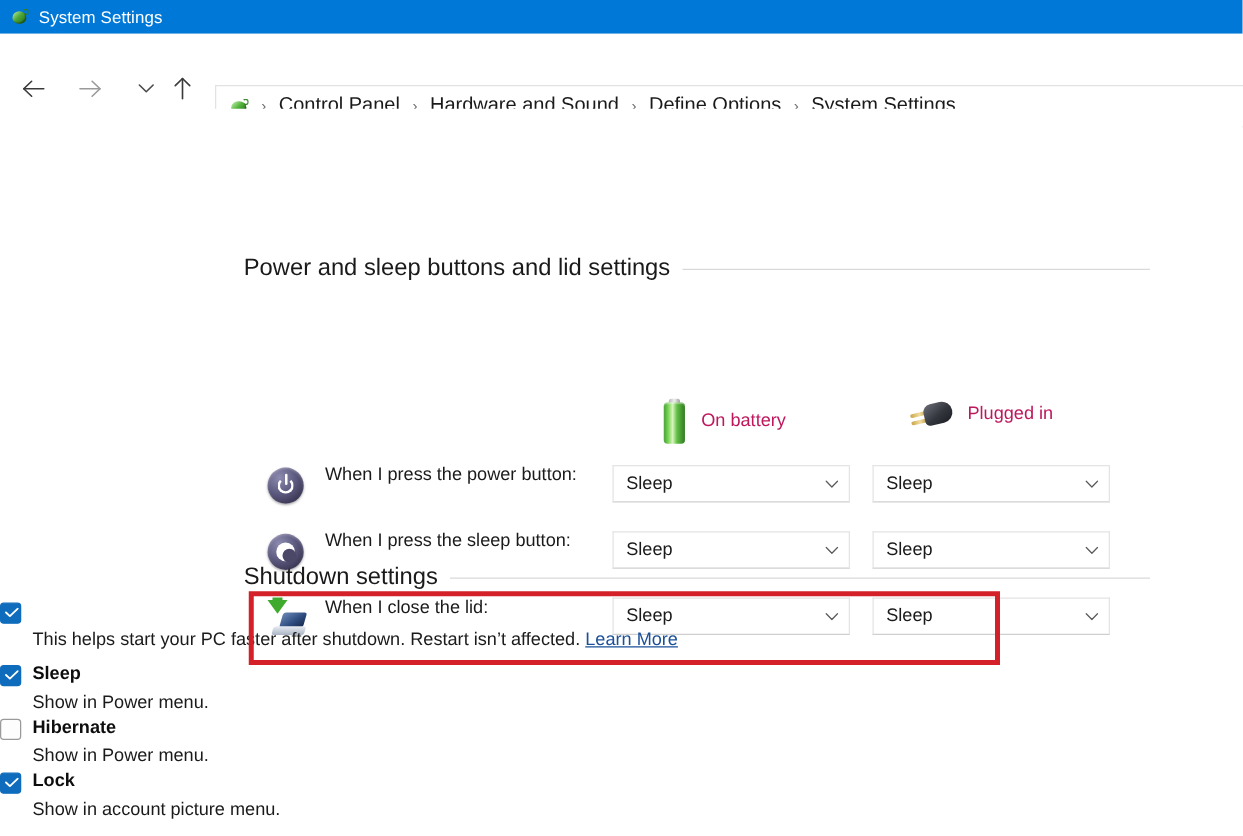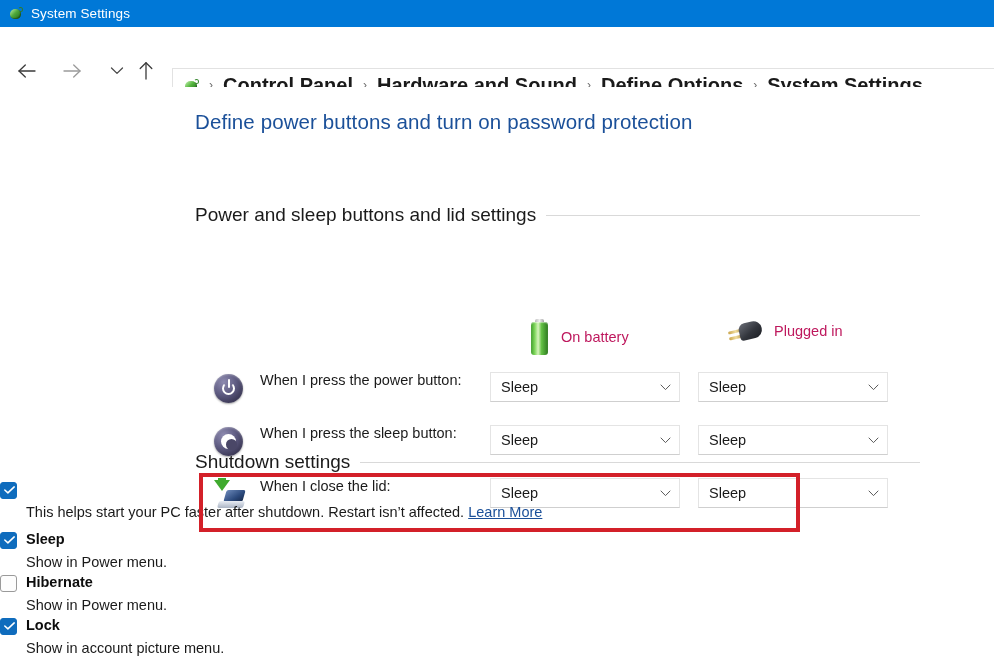--- a/index.html
+++ b/index.html
@@ -107,25 +107,24 @@
   }
   .crumb-icon .ci-base {
     position: absolute;
     left: 1px; top: 12px;
     width: 14px; height: 3px;
     border-radius: 50%;
     background: #4a8f3b;
     opacity: .65;
   }
   .crumb {
-    font-size: 20px;
+    font-size: 16px;
     color: #1a1a1a;
     padding: 2px 5px;
     white-space: nowrap;
-    font-weight: bold;
   }
   .crumb-sep {
     font-size: 12px;
     color: #6d6d6d;
     padding: 0 3px;
     user-select: none;
   }
 
   
   .content {
@@ -486,21 +485,20 @@
     <span class="crumb">Hardware and Sound</span>
     <span class="crumb-sep">›</span>
     <span class="crumb">Define Options</span>
     <span class="crumb-sep">›</span>
     <span class="crumb">System Settings</span>
   </div>
 </div>
 
 <div class="content">
 
-  <div class="page-title">Define power buttons and turn on password protection</div>
 
   <div class="group group-power">
     <span class="group-label">Power and sleep buttons and lid settings</span>
     <span class="group-rule"></span>
   </div>
 
   <div class="col-head col-battery">
     <div class="battery-icon">
       <div class="bat-cap"></div>
       <div class="bat-body"></div>

